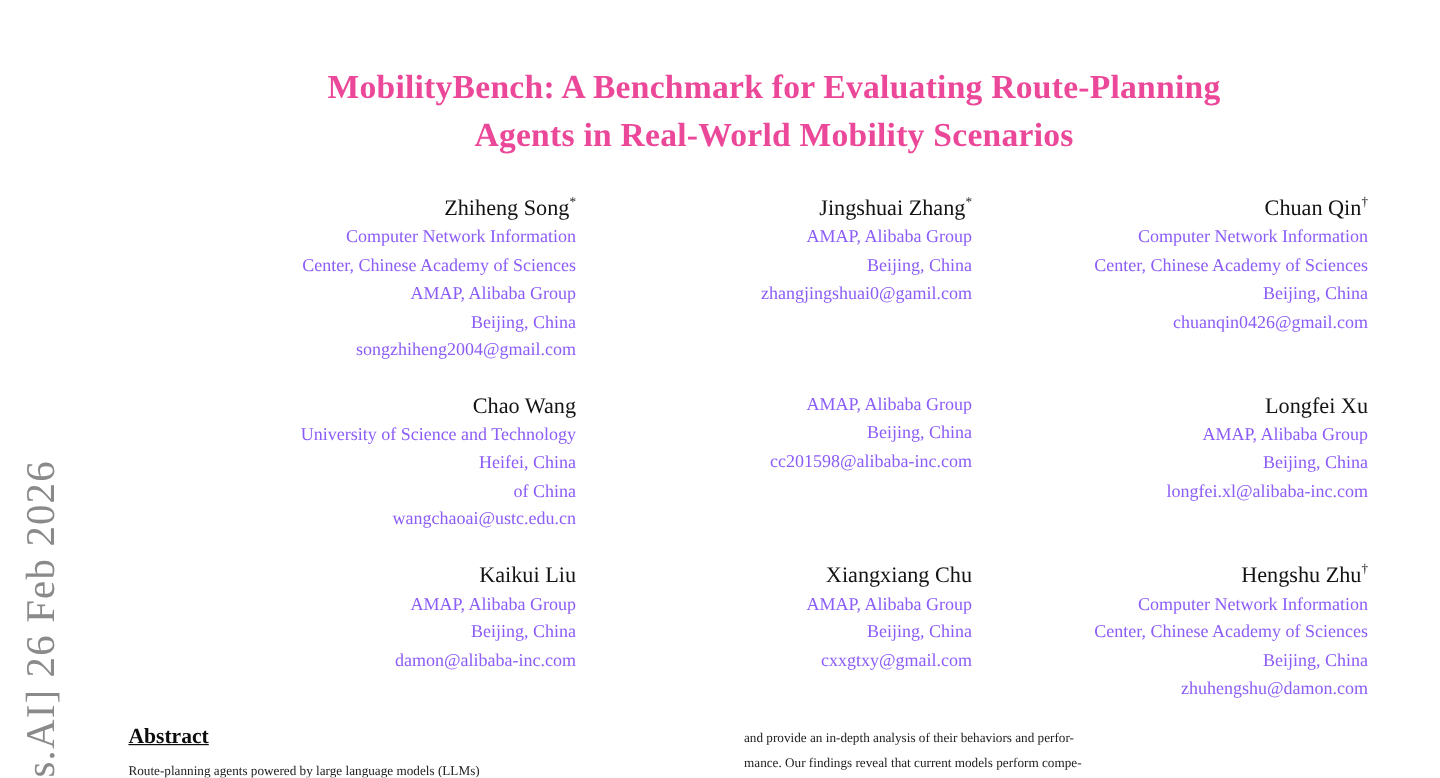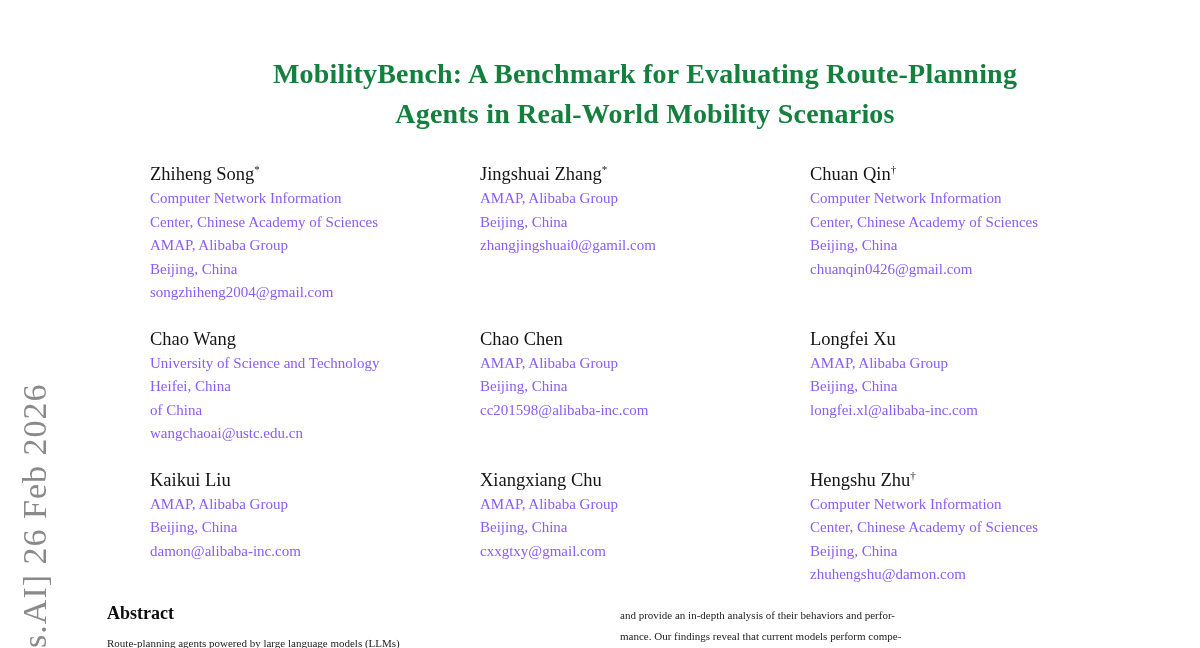--- a/index.html
+++ b/index.html
@@ -34,35 +34,35 @@
     position:absolute;
     left:90px;top:0;
     width:1110px;height:648px;
   }
   .paper-title{
     margin-top:54px;
     text-align:center;
     font-weight:bold;
     font-size:28px;
     line-height:40px;
-    color:#15803d;
+    color:#ec4899;
     letter-spacing:.2px;
   }
   .authors-grid{
     width:990px;
     margin:28px auto 0 auto;
   }
   .author-row{
     display:flex;
     justify-content:space-between;
   }
   .author-row + .author-row{margin-top:22px;}
   .author-cell{
     width:330px;
-    text-align:left;
+    text-align:right;
   }
   .author-name{
     font-size:18.5px;
     line-height:25px;
     color:#141414;
   }
   .author-name sup{
     font-size:11px;
     line-height:0;
   }
@@ -77,20 +77,21 @@
     width:1000px;
     justify-content:space-between;
   }
   .col-left{width:487px;}
   .col-right{width:487px;}
   .abstract-heading{
     font-weight:bold;
     font-size:18px;
     color:#0d0d0d;
     margin-bottom:9px;
+    text-decoration:underline;
   }
   .body-line{
     font-size:11px;
     line-height:21.8px;
     color:#222222;
     text-align:justify;
     white-space:nowrap;
   }
   .col-right .body-line{margin-top:0;}
   .col-right{padding-top:2px;}
@@ -137,21 +138,20 @@
 
       <div class="author-row">
         <div class="author-cell">
           <div class="author-name"><span>Chao Wang</span><sup></sup></div>
           <div class="author-line">University of Science and Technology</div>
           <div class="author-line">Heifei, China</div>
           <div class="author-line">of China</div>
           <div class="author-line">wangchaoai@ustc.edu.cn</div>
         </div>
         <div class="author-cell">
-          <div class="author-name"><span>Chao Chen</span><sup></sup></div>
           <div class="author-line">AMAP, Alibaba Group</div>
           <div class="author-line">Beijing, China</div>
           <div class="author-line">cc201598@alibaba-inc.com</div>
         </div>
         <div class="author-cell">
           <div class="author-name"><span>Longfei Xu</span><sup></sup></div>
           <div class="author-line">AMAP, Alibaba Group</div>
           <div class="author-line">Beijing, China</div>
           <div class="author-line">longfei.xl@alibaba-inc.com</div>
         </div>

